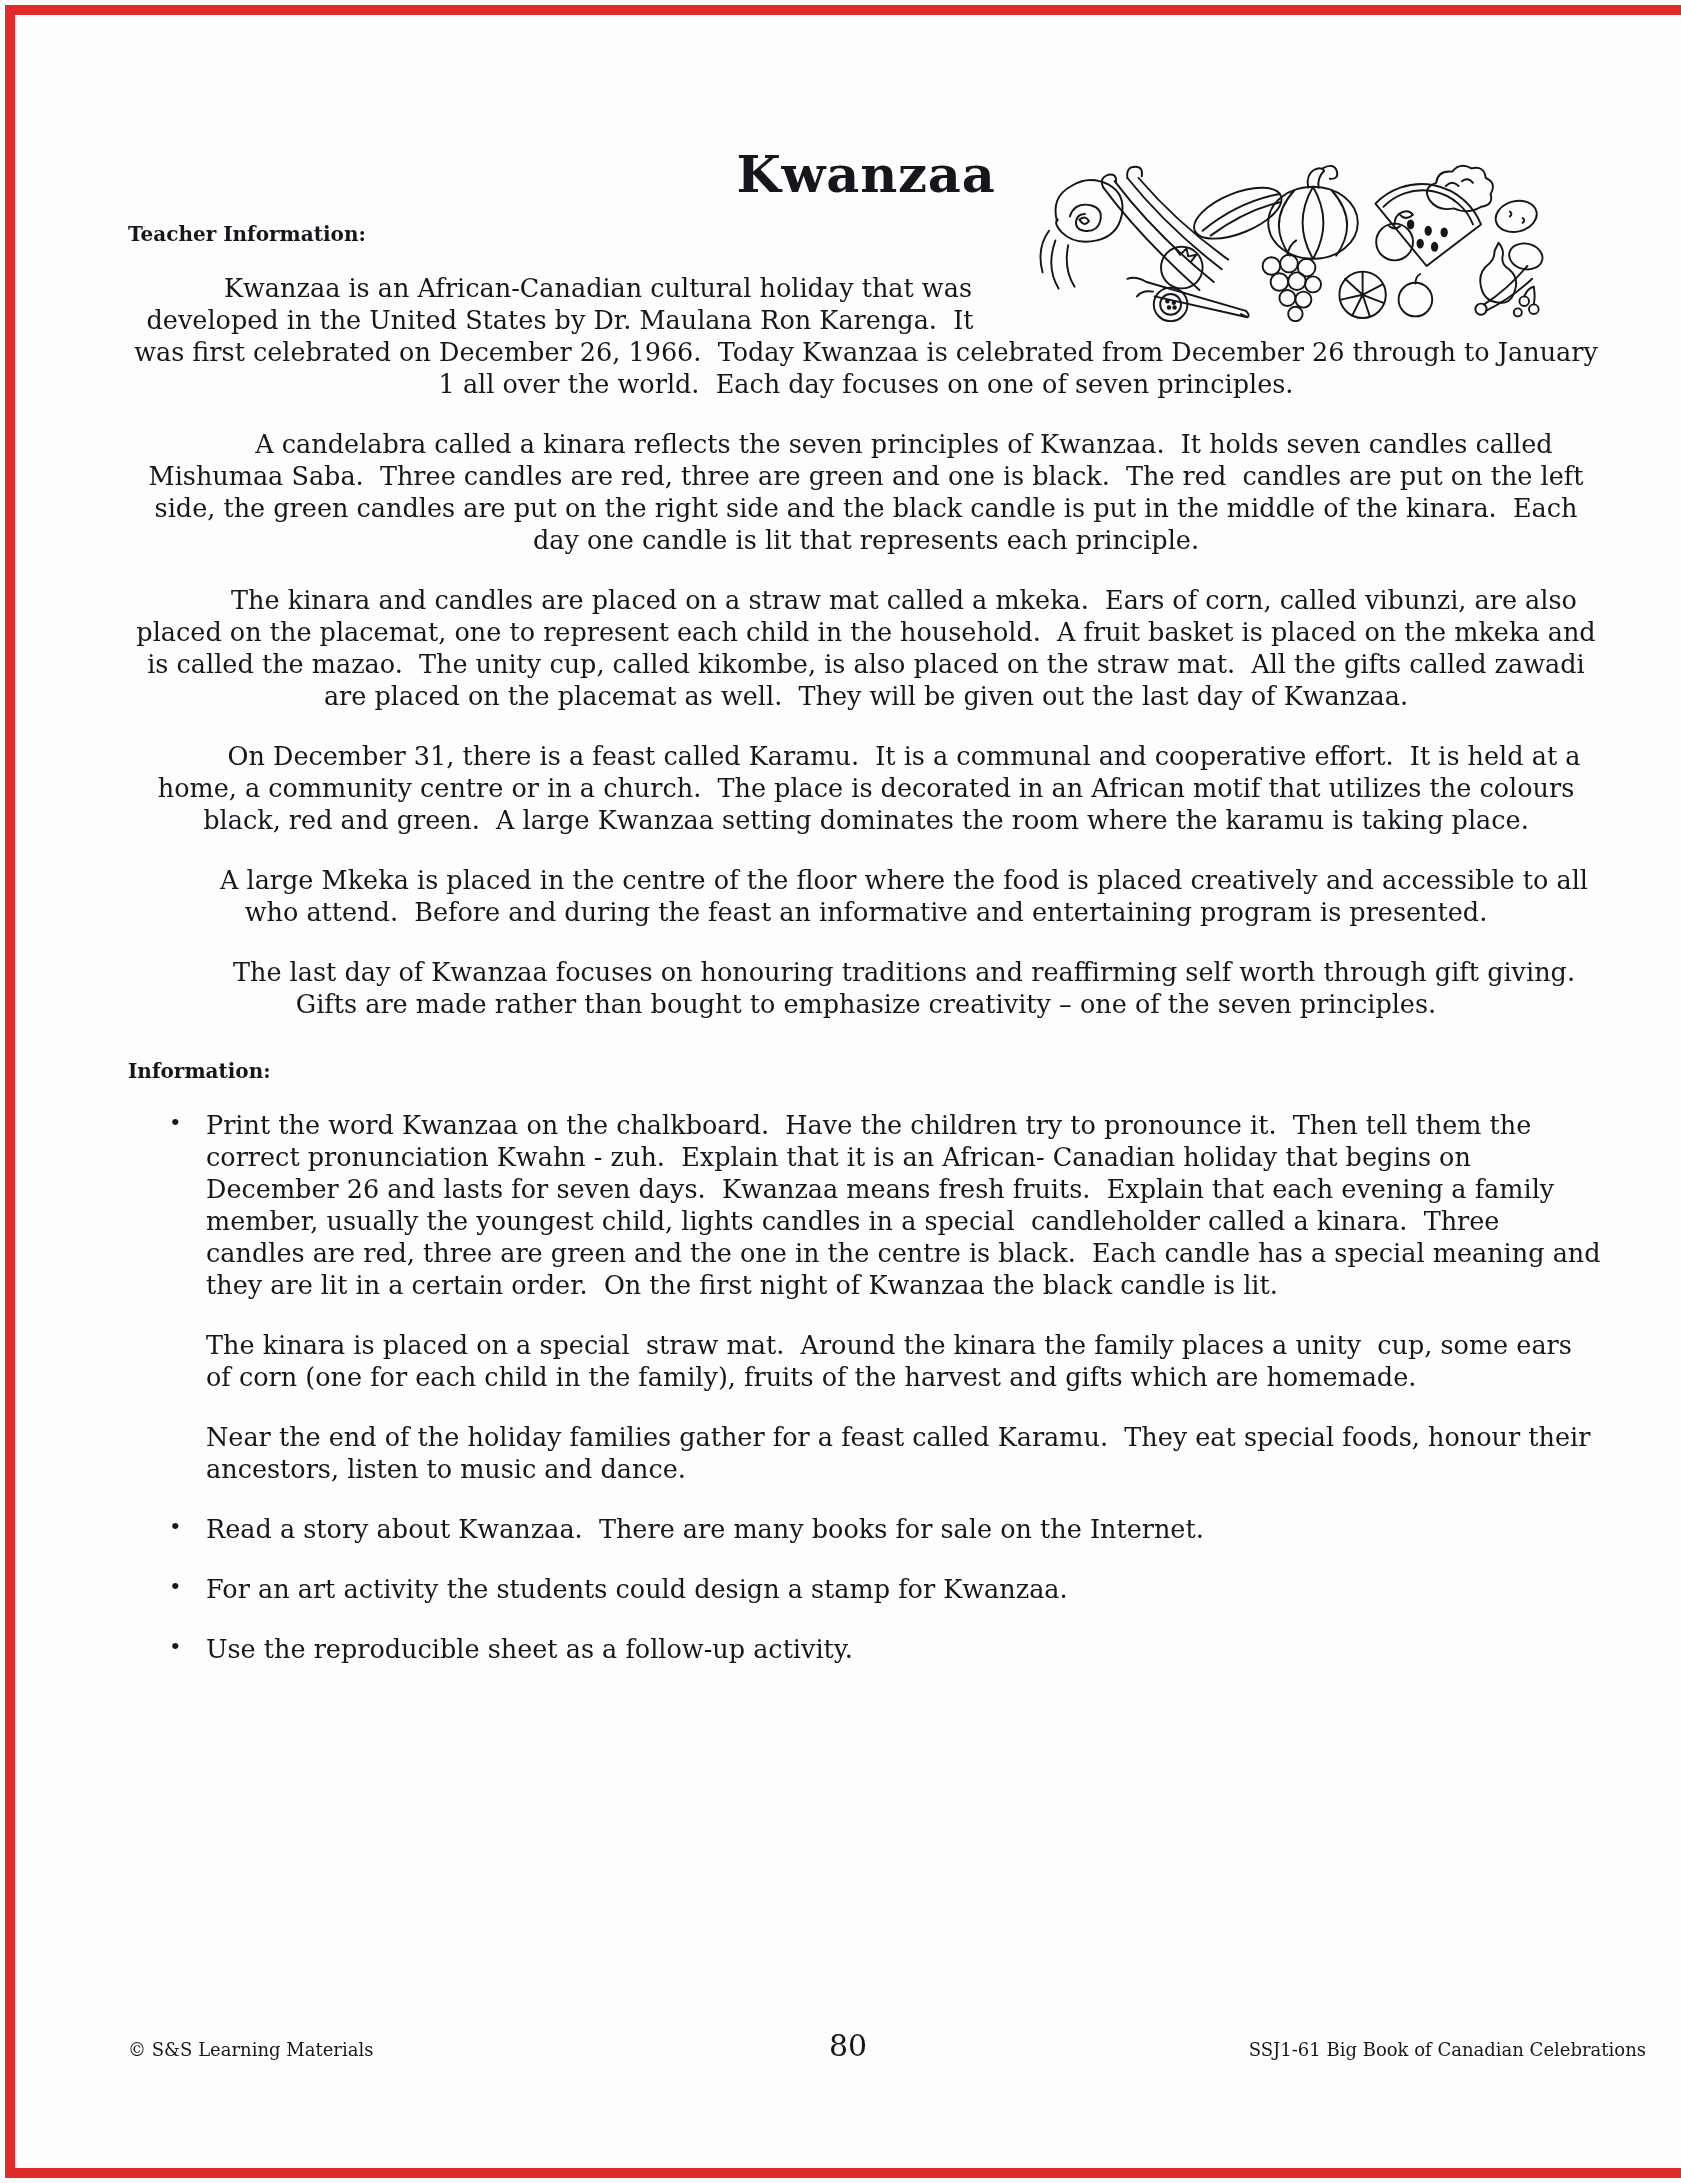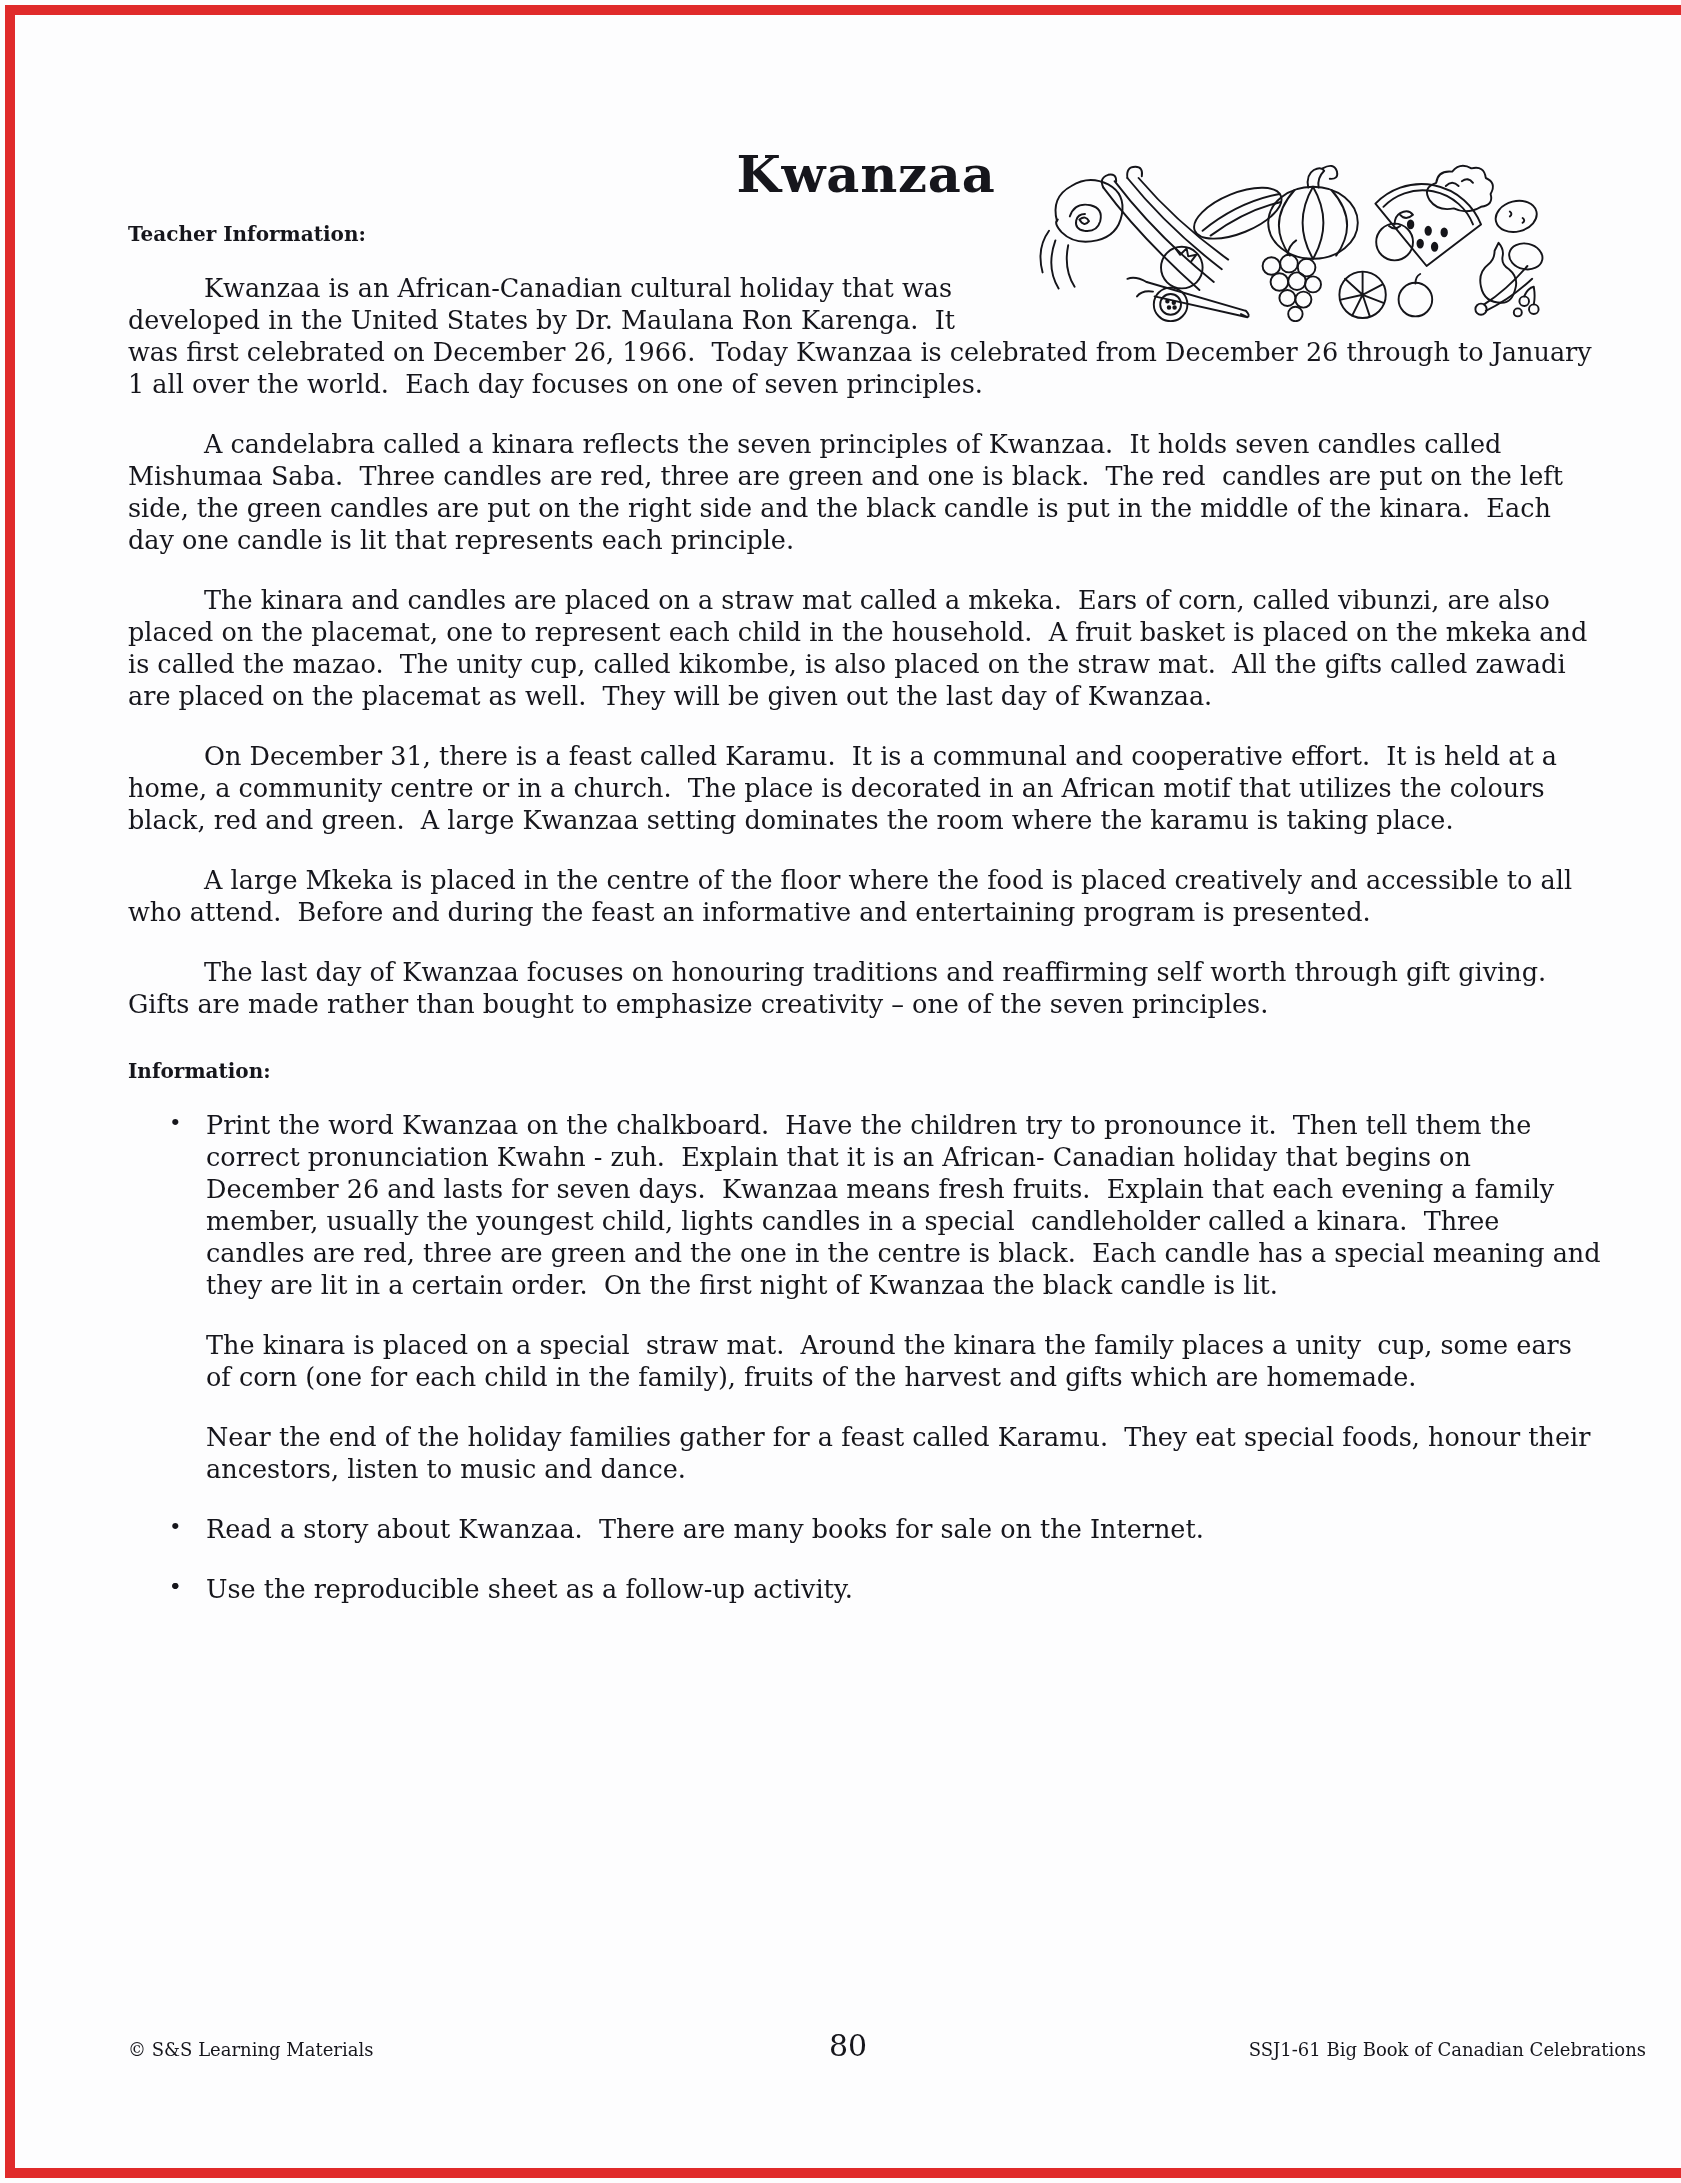--- a/index.html
+++ b/index.html
@@ -39,20 +39,21 @@
     margin:11.5px 0 20px 0;
     font-size:20px;line-height:36px;
     font-weight:bold;
   }
   h2.activities{margin-top:33px;}
   p.body{
     margin:0 0 28px 0;
     font-size:25.5px;line-height:32px;
     text-indent:76px;
     white-space:pre-wrap;
+    text-align:center;
   }
   ul.activity-list{
     margin:0;padding:0;list-style:none;
   }
   ul.activity-list li{
     position:relative;
     margin:0 0 28px 0;
     padding-left:78px;
     font-size:25.5px;line-height:32px;
     white-space:pre-wrap;
@@ -171,21 +172,21 @@
     <p class="body">A large Mkeka is placed in the centre of the floor where the food is placed creatively and accessible to all who attend.  Before and during the feast an informative and entertaining program is presented.</p>
     <p class="body">The last day of Kwanzaa focuses on honouring traditions and reaffirming self worth through gift giving.  Gifts are made rather than bought to emphasize creativity – one of the seven principles.</p>
 
     <h2 class="section-heading activities">Information:</h2>
 
     <ul class="activity-list">
       <li><span class="bullet">•</span><span>Print the word Kwanzaa on the chalkboard.  Have the children try to pronounce it.  Then tell them the correct pronunciation Kwahn - zuh.  Explain that it is an African- Canadian holiday that begins on December 26 and lasts for seven days.  Kwanzaa means fresh fruits.  Explain that each evening a family member, usually the youngest child, lights candles in a special  candleholder called a kinara.  Three candles are red, three are green and the one in the centre is black.  Each candle has a special meaning and they are lit in a certain order.  On the first night of Kwanzaa the black candle is lit.</span></li>
       <li><span>The kinara is placed on a special  straw mat.  Around the kinara the family places a unity  cup, some ears of corn (one for each child in the family), fruits of the harvest and gifts which are homemade.</span></li>
       <li><span>Near the end of the holiday families gather for a feast called Karamu.  They eat special foods, honour their ancestors, listen to music and dance.</span></li>
       <li><span class="bullet">•</span><span>Read a story about Kwanzaa.  There are many books for sale on the Internet.</span></li>
-      <li><span class="bullet">•</span></li>
+      <li><span class="bullet">•</span><span>For an art activity the students could design a stamp for Kwanzaa.</span></li>
       <li><span class="bullet">•</span><span>Use the reproducible sheet as a follow-up activity.</span></li>
     </ul>
 
   </div>
 
   <div class="footer">
     <span class="copyright">© S&amp;S Learning Materials</span>
     <span class="page-number">80</span>
     <span class="edition">SSJ1-61 Big Book of Canadian Celebrations</span>
   </div>

